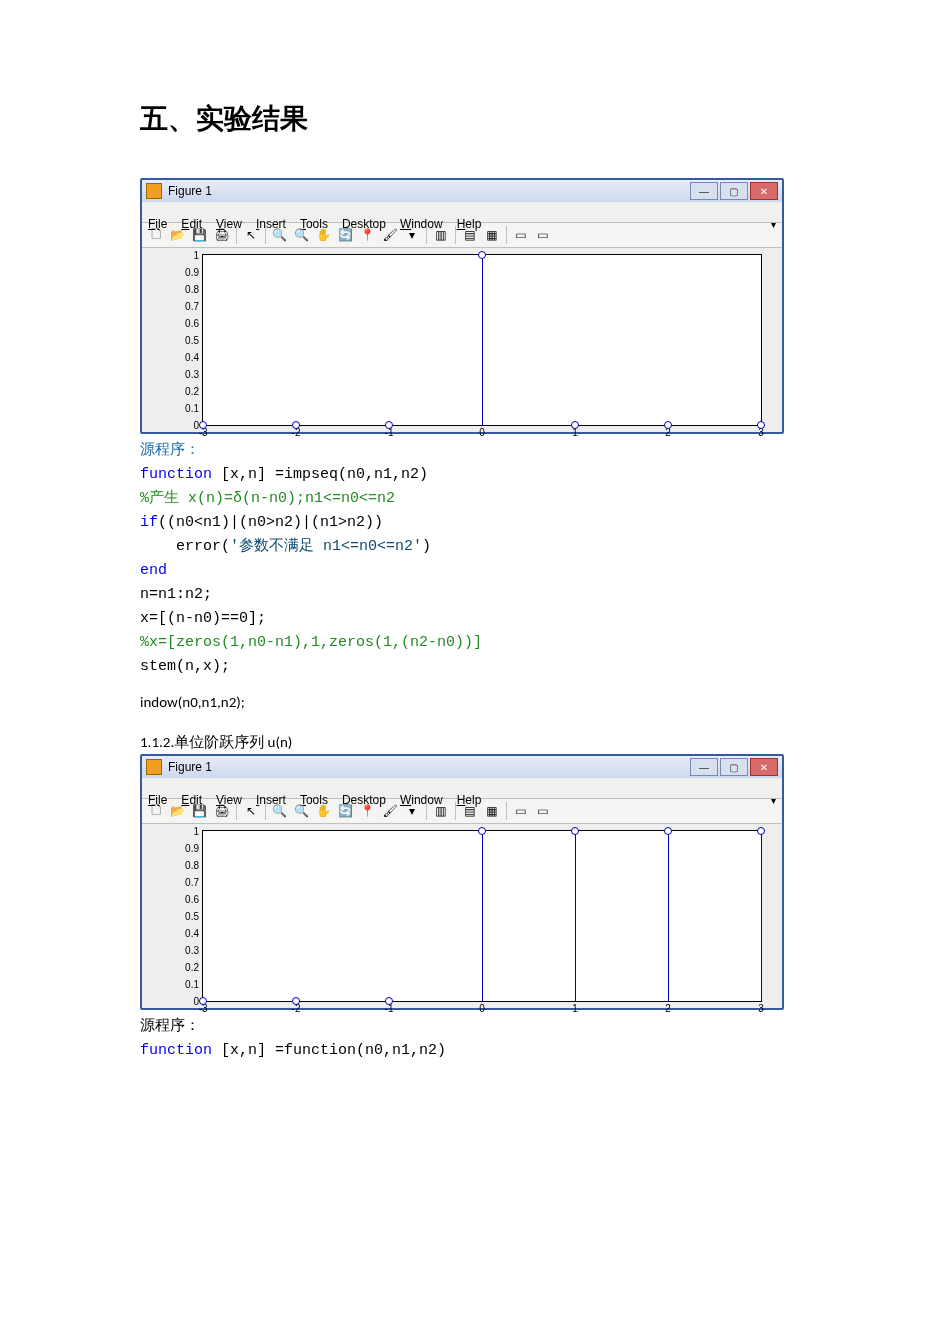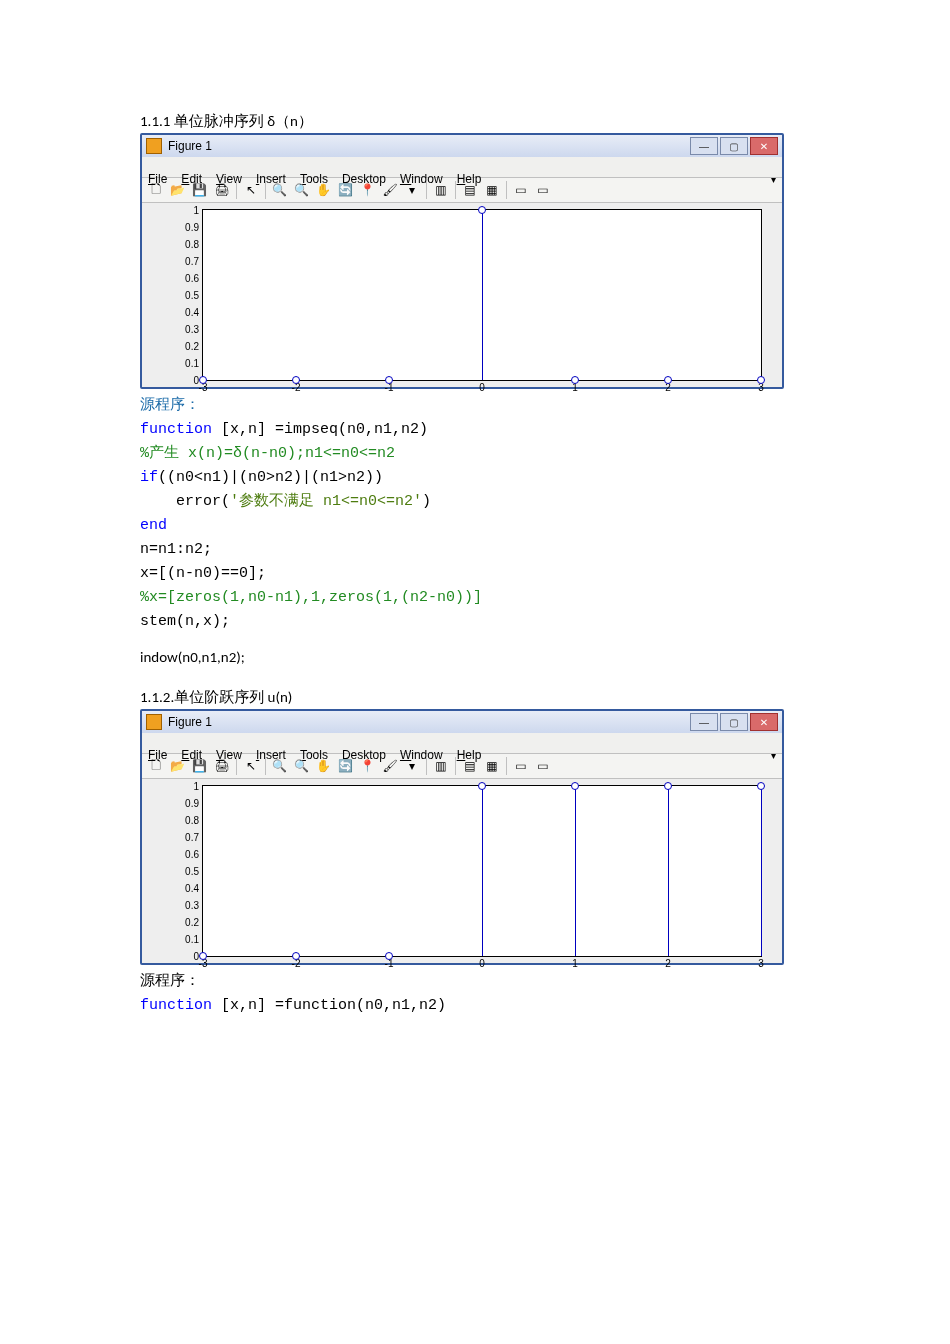--- a/index.html
+++ b/index.html
@@ -31,21 +31,21 @@
   }
   .code {
     font-family: "Courier New", monospace;
     font-size: 15px;
     line-height: 1.6;
     color: #000;
     white-space: pre;
   }
   .code .kw { color: #0000ff; }
   .code .cm { color: #228b22; }
-  .code .str { color: #4d7c0f; }
+  .code .str { color: #0c4a6e; }
 
   
   .figwin {
     width: 640px;
     border: 2px solid #355a9e;
     border-radius: 2px;
     background: #0f172a;
     box-shadow: 0 0 0 1px #5b7bbf inset;
     margin: 2px 0 6px 0;
     font-family: Tahoma, sans-serif;
@@ -147,22 +147,22 @@
     border:1px solid #0000c0;
     border-radius:50%;
     background:#fff;
     transform: translate(-50%,-50%);
   }
 </style>
 </head>
 <body>
 
 <div class="page">
-
-  <div class="caption">1.1.1 单位脉冲序列 δ（n）</div>
+  <h1>五、实验结果</h1>
+
 
   <div class="figwin">
     <div class="titlebar">
       <div class="ficon"></div>
       <div class="tlabel">Figure 1</div>
       <div class="winbtns">
         <div class="winbtn">—</div>
         <div class="winbtn">▢</div>
         <div class="winbtn close">✕</div>
       </div>

